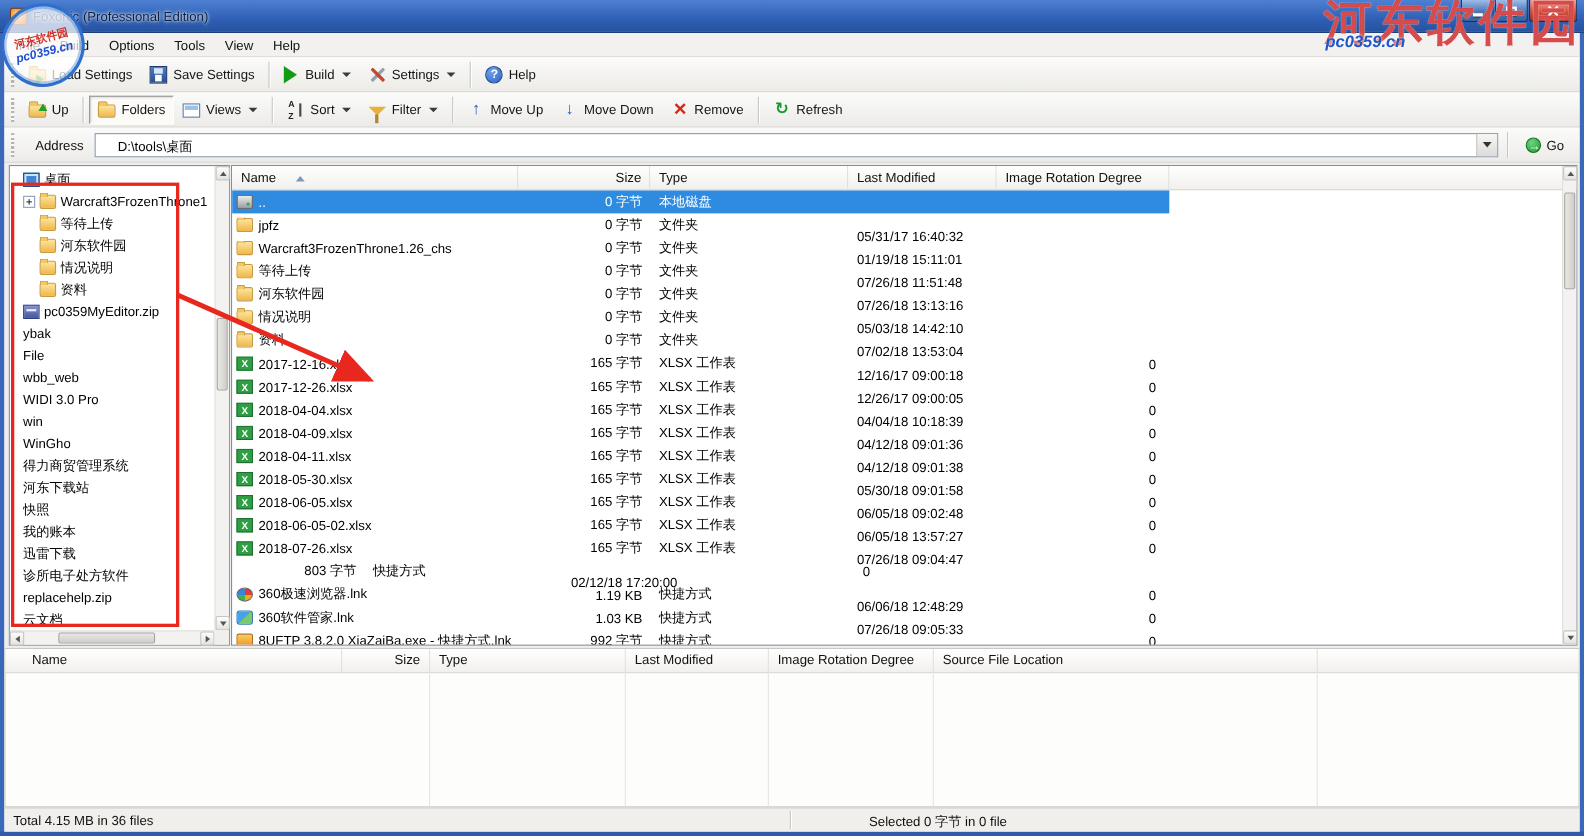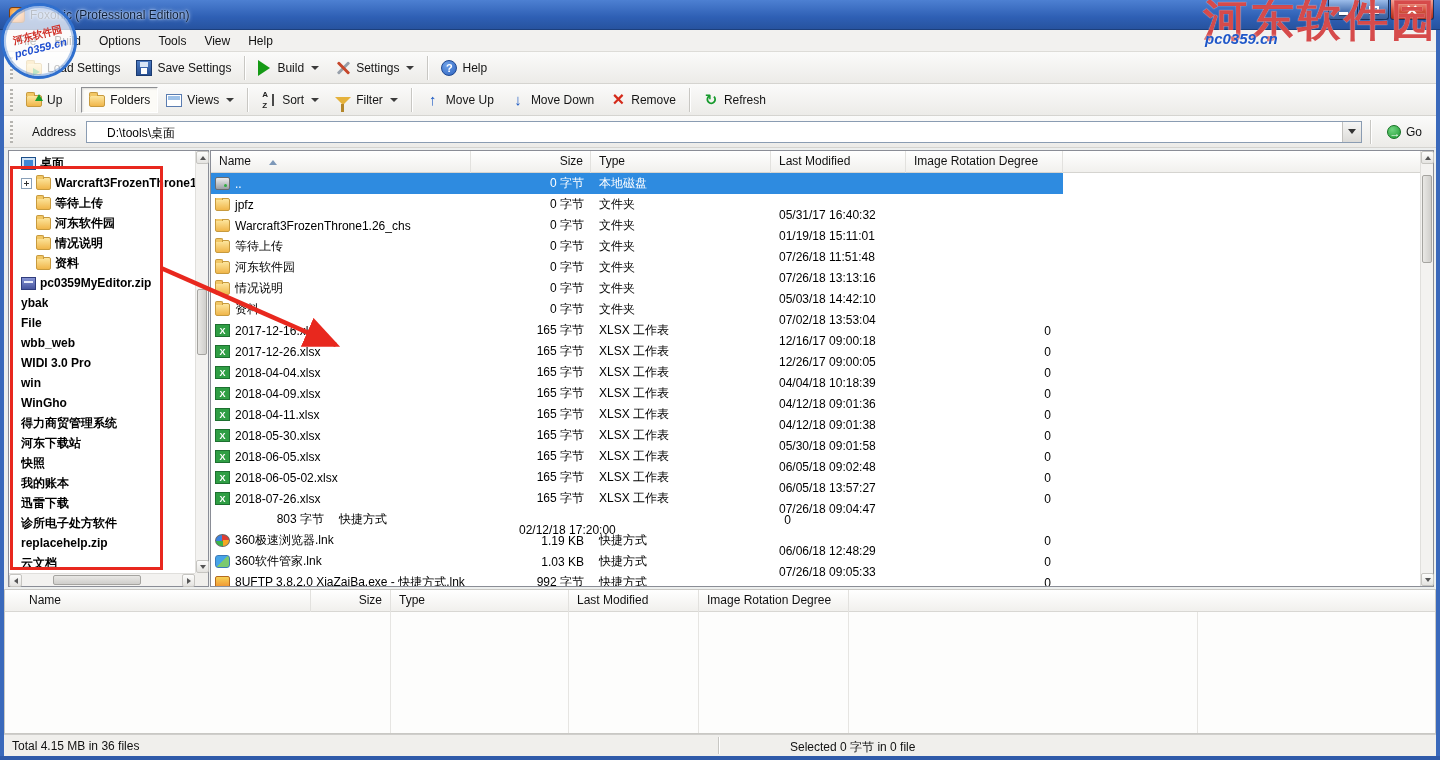--- a/index.html
+++ b/index.html
@@ -100,21 +100,21 @@
   
   .content { position:absolute; left:4px; right:4px; top:148px; height:441px; background:#edefee; }
   .treepanel { position:absolute; left:4px; top:2px; width:201px; height:437px; background:#fff; border:1px solid #8a8d96; }
   .tree-items { position:absolute; left:0; top:0; right:13px; bottom:13px; overflow:hidden; padding-top:2px; }
   .titem { display:flex; align-items:center; height:20px; padding-left:12px; white-space:nowrap; color:#000; }
   .texp { width:11px; height:11px; border:1px solid #89a0b8; background:#fff; margin-right:4px; position:relative; flex:none; }
   .titem.no-box .texp { visibility:hidden; }
   .titem.plus .texp::before { content:""; position:absolute; left:2px; top:4px; width:5px; height:1px; background:#333; }
   .titem.plus .texp::after  { content:""; position:absolute; left:4px; top:2px; width:1px; height:5px; background:#333; }
   .tic { width:15px; height:13px; margin-right:4px; flex:none; position:relative; }
-  .tlabel { overflow:hidden;font-weight:bold; }
+  .tlabel { overflow:hidden; }
 
   
   .ic-folder { background:linear-gradient(#fde69e,#f0b64a); border:1px solid #c79a3e; border-radius:2px; }
   .ic-folder::before { content:""; position:absolute; top:-3px; left:-1px; width:6px; height:3px; background:#f2c765;
                        border:1px solid #c79a3e; border-bottom:none; border-radius:2px 2px 0 0; }
   .ic-desktop { background:#3f87d6; border:1px solid #1d4f8a; box-shadow:inset 0 0 0 2px #cfe3f7; }
   .ic-zip { background:linear-gradient(#8694d4,#46549e); border:1px solid #2f3c7c; }
   .ic-zip::before { content:""; position:absolute; left:2px; top:3px; right:2px; height:2px; background:#e8ecfa; }
   .ic-drive { background:linear-gradient(#ececec,#9aa0a6); border:1px solid #686d72; border-radius:2px; }
   .ic-drive::after { content:""; position:absolute; right:2px; bottom:2px; width:3px; height:3px; border-radius:50%; background:#2fae3f; }
@@ -656,20 +656,21 @@
     </div>
   </div>
 
   <div class="outpanel">
     <div class="oheader">
       <div class="ohcell o-name">Name</div>
       <div class="ohcell o-size">Size</div>
       <div class="ohcell o-type">Type</div>
       <div class="ohcell o-mod">Last Modified</div>
       <div class="ohcell o-rot">Image Rotation Degree</div>
+      <div class="ohcell o-src">Source File Location</div>
       <div class="ohcell ofill"></div>
     </div>
     <div class="grid-v" style="left:385px;"></div>
     <div class="grid-v" style="left:563px;"></div>
     <div class="grid-v" style="left:693px;"></div>
     <div class="grid-v" style="left:843px;"></div>
     <div class="grid-v" style="left:1192px;"></div>
   </div>
 
   <div class="statusbar">

